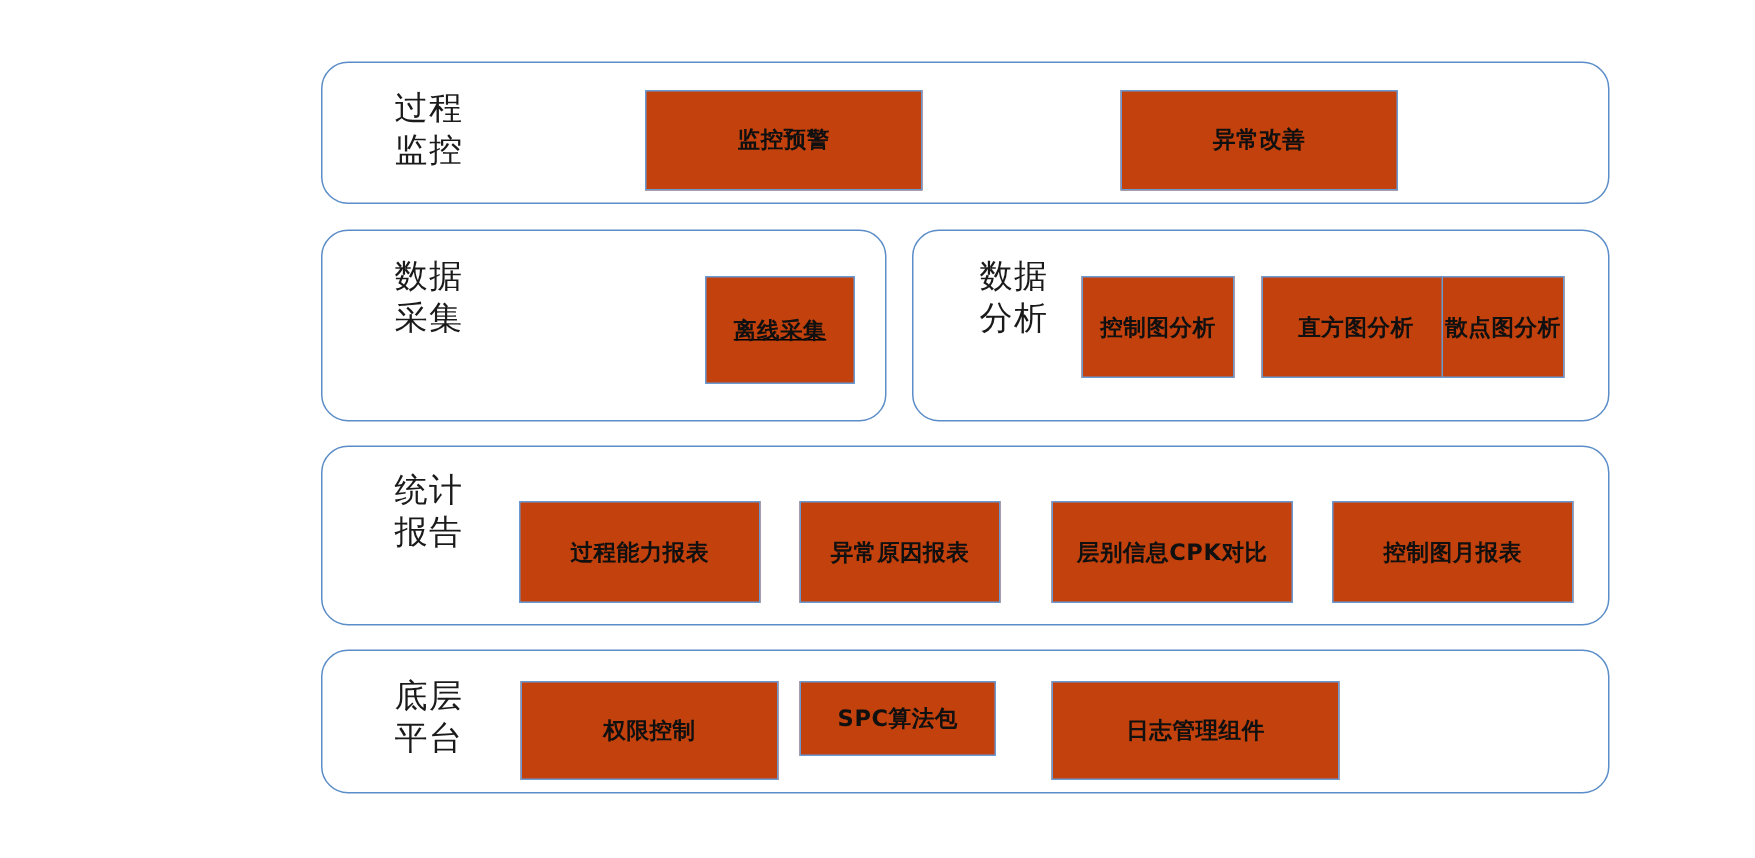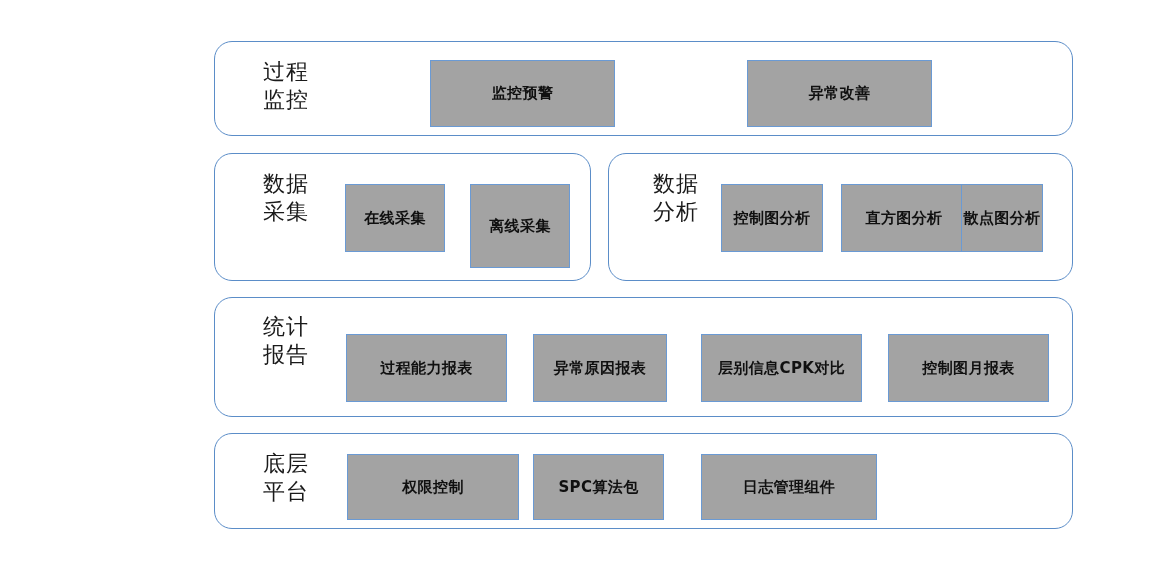--- a/index.html
+++ b/index.html
@@ -42,21 +42,21 @@
     letter-spacing: 1px;
     white-space: pre-line;
     font-weight: 400;
   }
 
   
   .module-box {
     position: absolute;
     box-sizing: border-box;
     border: 1.3px solid #6A9AD4;
-    background: #a3a3a3;
+    background: #c2410c;
     display: flex;
     align-items: center;
     justify-content: center;
   }
   .module-label {
     font-family: "DejaVu Sans", "Liberation Sans", sans-serif;
     font-size: 15px;
     font-weight: 700;
     color: #101010;
     letter-spacing: 0.4px;
@@ -72,24 +72,21 @@
 监控</div>
     <div class="module-box" style="left: 389px; top: 60px; width: 185px; height: 67px; border-color: rgb(106, 154, 212);">
       <span class="module-label">监控预警</span>
     </div>
     <div class="module-box" style="left: 706px; top: 60px; width: 185px; height: 67px; border-color: rgb(106, 154, 212); text-align: center;">
       <span class="module-label">异常改善</span>
     </div>
     <div class="layer-panel" style="left: 173px; top: 153px; width: 377px; height: 128px; border-color: rgb(91, 141, 200);"></div>
     <div class="layer-heading" style="left: 205px; top: 170px; width: 80px; height: 60px;">数据
 采集</div>
-    <div class="module-box" style="left: 304px; top: 184px; width: 100px; height: 68px; border-color: rgb(106, 154, 212);">
-      <span class="module-label">在线采集</span>
-    </div>
-    <div class="module-box" style="left: 429px; top: 184px; width: 100px; height: 84px; border-color: rgb(106, 154, 212);">
+    <div class="module-box" style="left: 429px; top: 184px; width: 100px; height: 72px; border-color: rgb(106, 154, 212); text-decoration: underline;">
       <span class="module-label">离线采集</span>
     </div>
     <div class="layer-panel" style="left: 567px; top: 153px; width: 465px; height: 128px; border-color: rgb(91, 141, 200);"></div>
     <div class="layer-heading" style="left: 595px; top: 170px; width: 80px; height: 60px;">数据
 分析</div>
     <div class="module-box" style="left: 680px; top: 184px; width: 102px; height: 68px; border-color: rgb(106, 154, 212);">
       <span class="module-label">控制图分析</span>
     </div>
     <div class="module-box" style="left: 800px; top: 184px; width: 126px; height: 68px; border-color: rgb(106, 154, 212);">
       <span class="module-label">直方图分析</span>
@@ -111,19 +108,19 @@
     </div>
     <div class="module-box" style="left: 847px; top: 334px; width: 161px; height: 68px; border-color: rgb(106, 154, 212);">
       <span class="module-label">控制图月报表</span>
     </div>
     <div class="layer-panel" style="left: 173px; top: 433px; width: 859px; height: 96px; border-color: rgb(91, 141, 200);"></div>
     <div class="layer-heading" style="left: 205px; top: 450px; width: 80px; height: 60px;">底层
 平台</div>
     <div class="module-box" style="left: 306px; top: 454px; width: 172px; height: 66px; border-color: rgb(106, 154, 212);">
       <span class="module-label">权限控制</span>
     </div>
-    <div class="module-box" style="left: 492px; top: 454px; width: 131px; height: 66px; border-color: rgb(106, 154, 212);">
+    <div class="module-box" style="left: 492px; top: 454px; width: 131px; height: 50px; border-color: rgb(106, 154, 212);">
       <span class="module-label">SPC算法包</span>
     </div>
-    <div class="module-box" style="left: 660px; top: 454px; width: 176px; height: 66px; border-color: rgb(106, 154, 212);">
+    <div class="module-box" style="left: 660px; top: 454px; width: 192px; height: 66px; border-color: rgb(106, 154, 212);">
       <span class="module-label">日志管理组件</span>
     </div>
   </div>
 
 </body></html>

